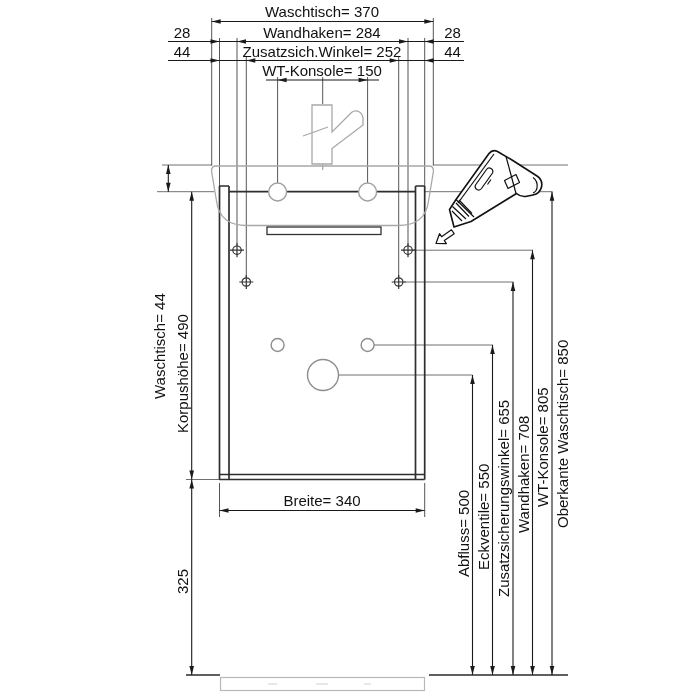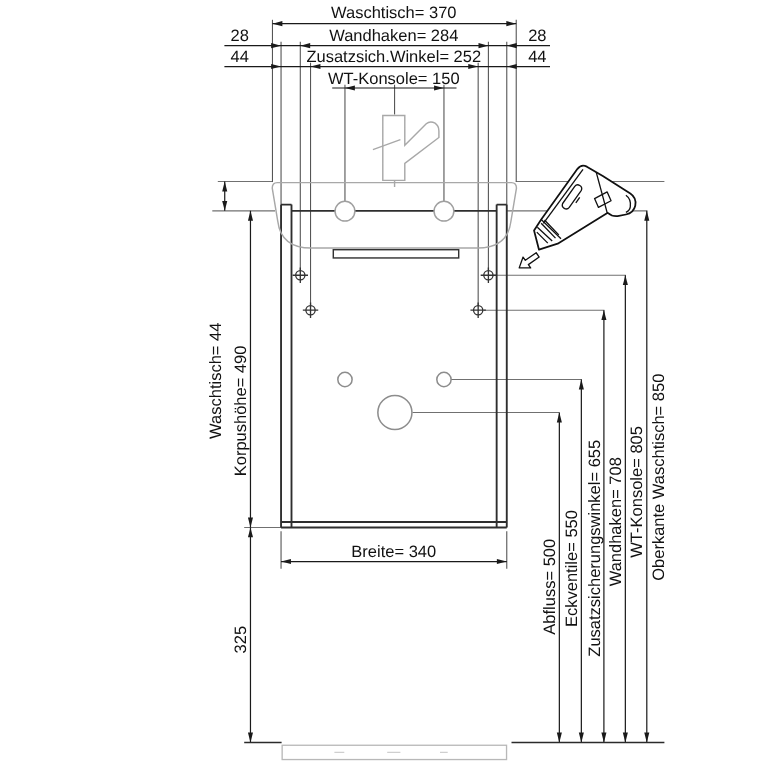--- a/index.html
+++ b/index.html
@@ -1,16 +1,16 @@
 <!DOCTYPE html>
 <html><head>
 <meta charset="utf-8">
 <style>
   html,body{margin:0;padding:0;background:#ffffff;}
-  .stage{width:568px;height:700px;position:relative;background:#fff;overflow:hidden;padding-left:36px;}
+  .stage{width:568px;height:700px;position:relative;background:#fff;overflow:hidden;}
   svg{display:block;}
   text{font-family:"Liberation Sans","DejaVu Sans",sans-serif;font-size:15px;fill:#111;}
   .dim{stroke:#1a1a1a;stroke-width:1.1;fill:none;}
   .ext{stroke:#707070;stroke-width:1;fill:none;}
   .ext2{stroke:#555555;stroke-width:1;fill:none;}
   .cab{stroke:#2e2e2e;stroke-width:1.7;fill:none;}
   .lt{stroke:#a8a8a8;stroke-width:1.3;fill:none;}
   .lt2{stroke:#8d8d8d;stroke-width:1.4;fill:none;}
   .ah{fill:#1a1a1a;stroke:none;}
   .drill{stroke:#111;stroke-width:1.6;fill:#fff;stroke-linejoin:round;}

